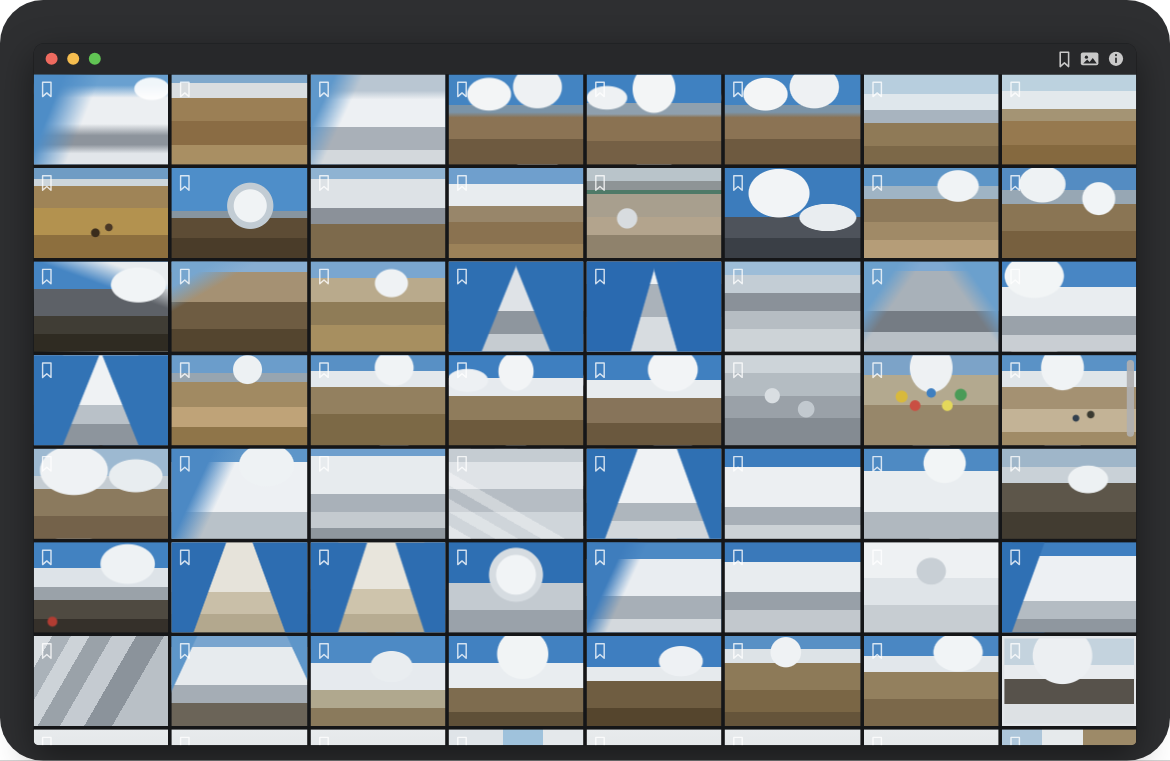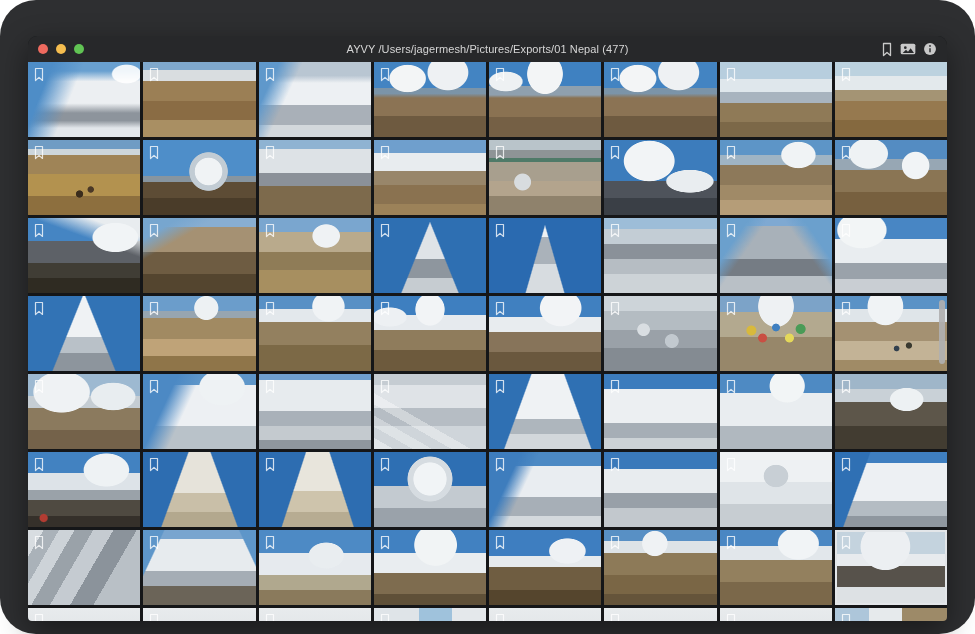--- a/index.html
+++ b/index.html
@@ -110,21 +110,20 @@
 
 <div class="backdrop"></div>
 
 <div class="window">
   <div class="titlebar">
     <div class="traffic">
       <span class="light close"></span>
       <span class="light min"></span>
       <span class="light zoom"></span>
     </div>
-    <div class="win-title">AYVY /Users/jagermesh/Pictures/Exports/01 Nepal (477)</div>
     <div class="tb-icons">
       <span title="">
         <svg width="12" height="15" viewBox="0 0 24 30">
             <path d="M5 3h14v24l-7-6.2L5 27z" fill="none" stroke="#c9c9c9" stroke-width="2.6" stroke-linejoin="round"></path>
           </svg>
       </span>
       <span>
         <svg width="16" height="14" viewBox="0 0 24 20">
           <rect x="1" y="2" width="22" height="16" rx="2.5" fill="#c9c9c9"></rect>
           <circle cx="8" cy="8" r="2" fill="#27282a"></circle>

